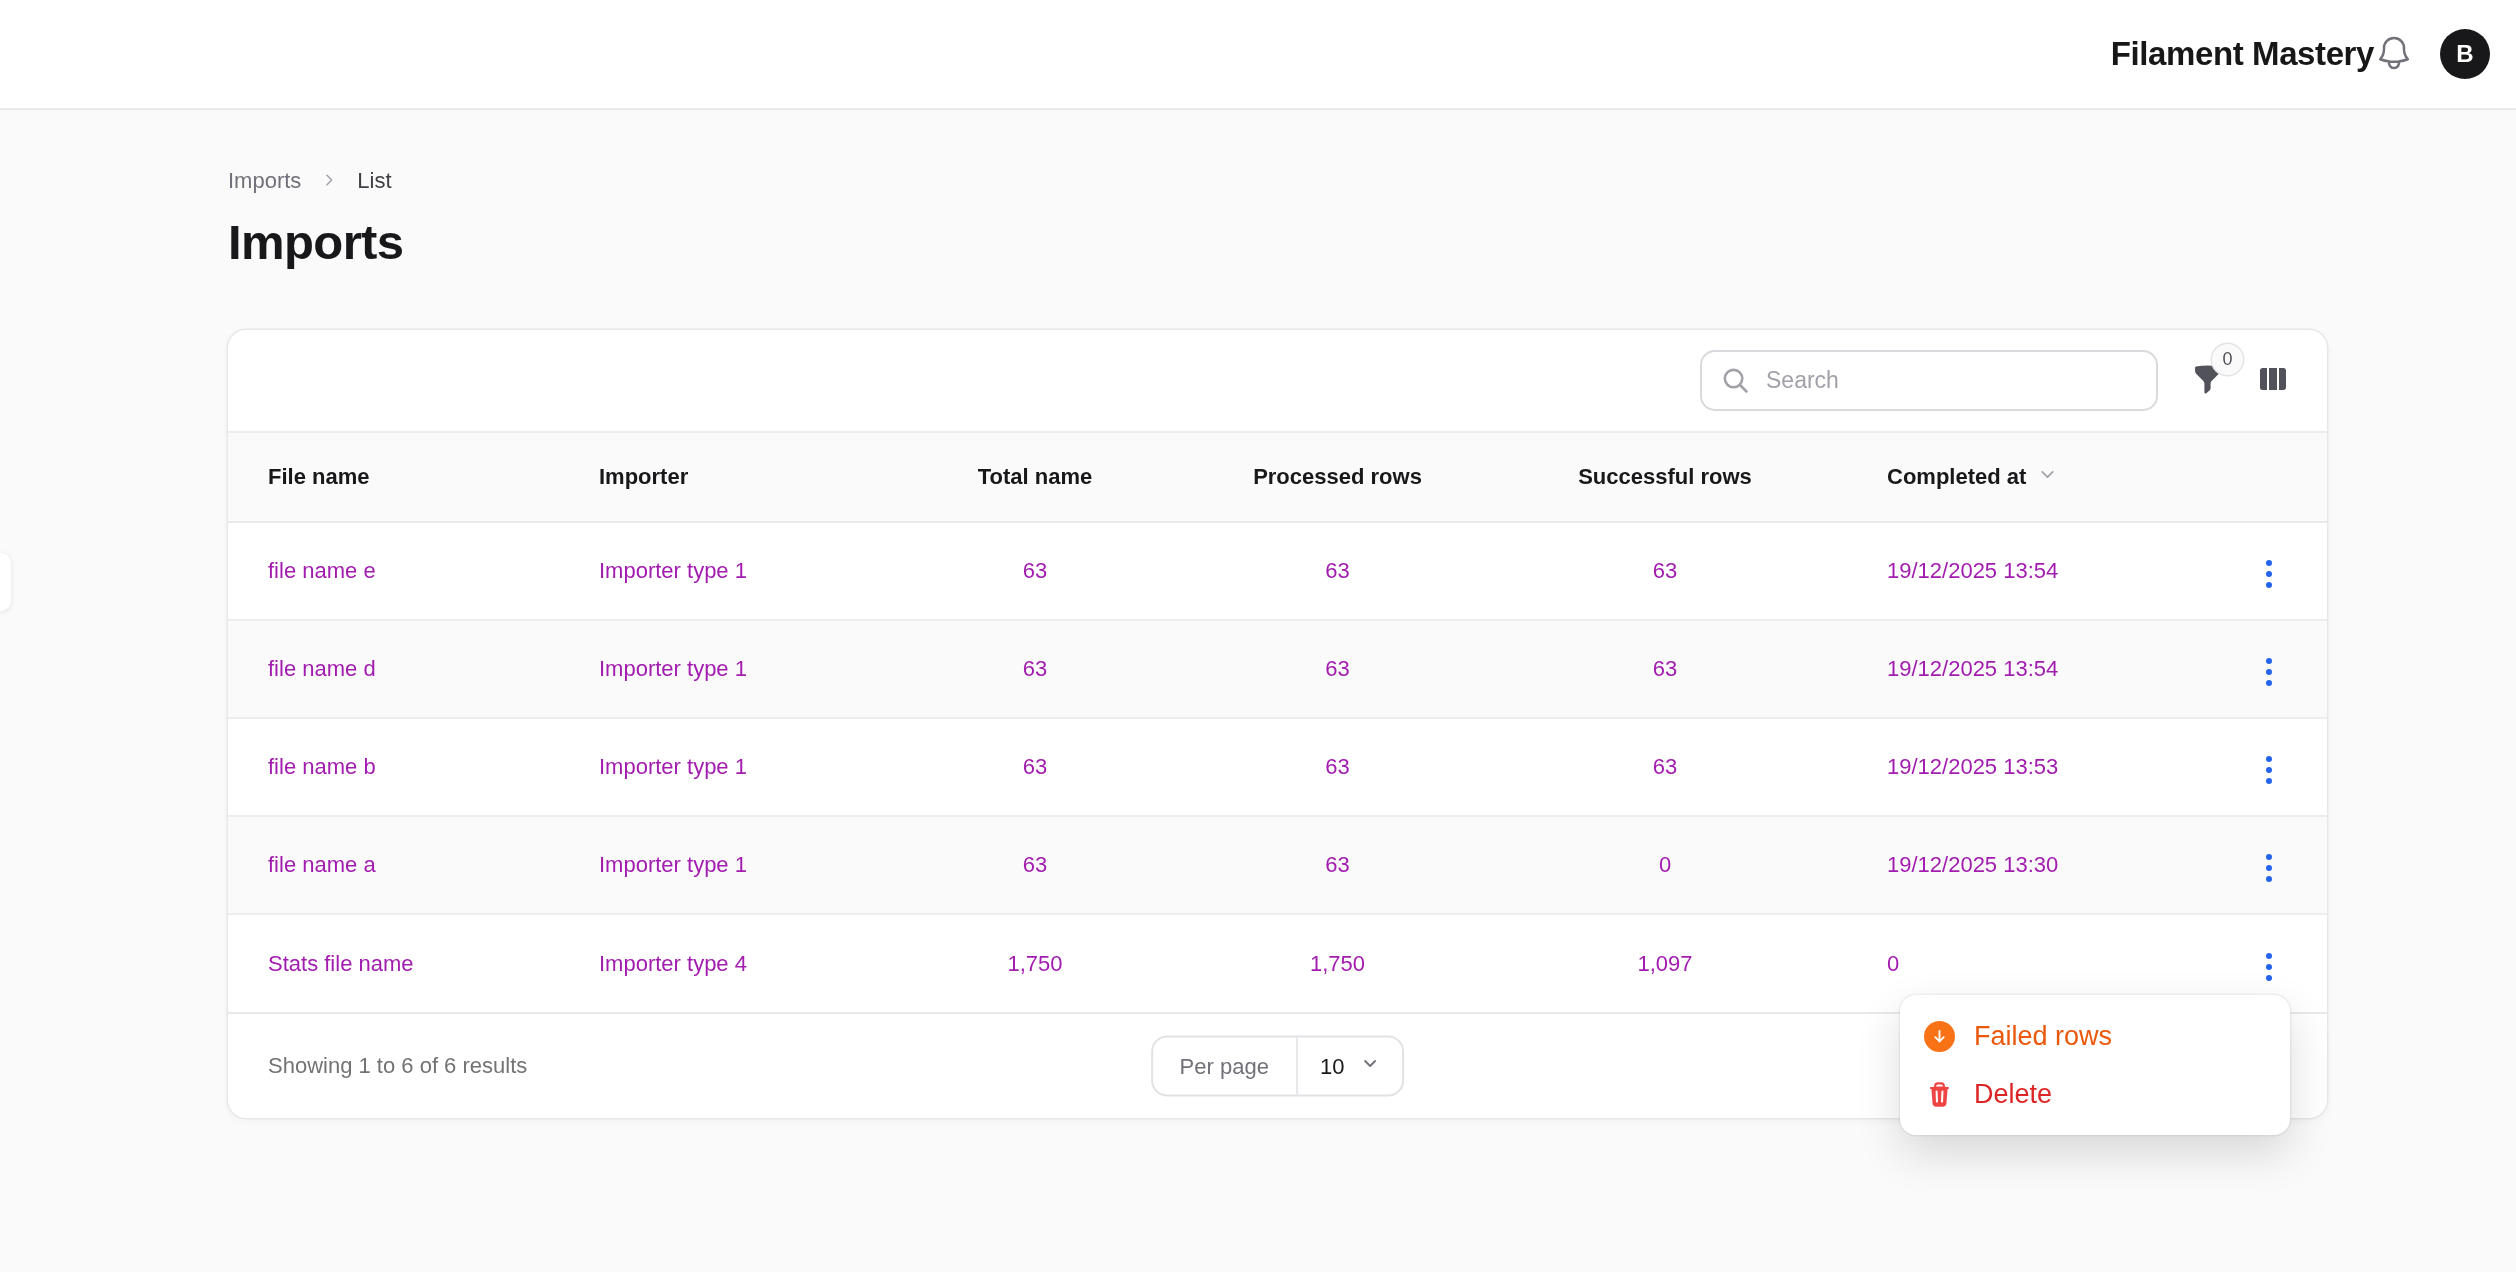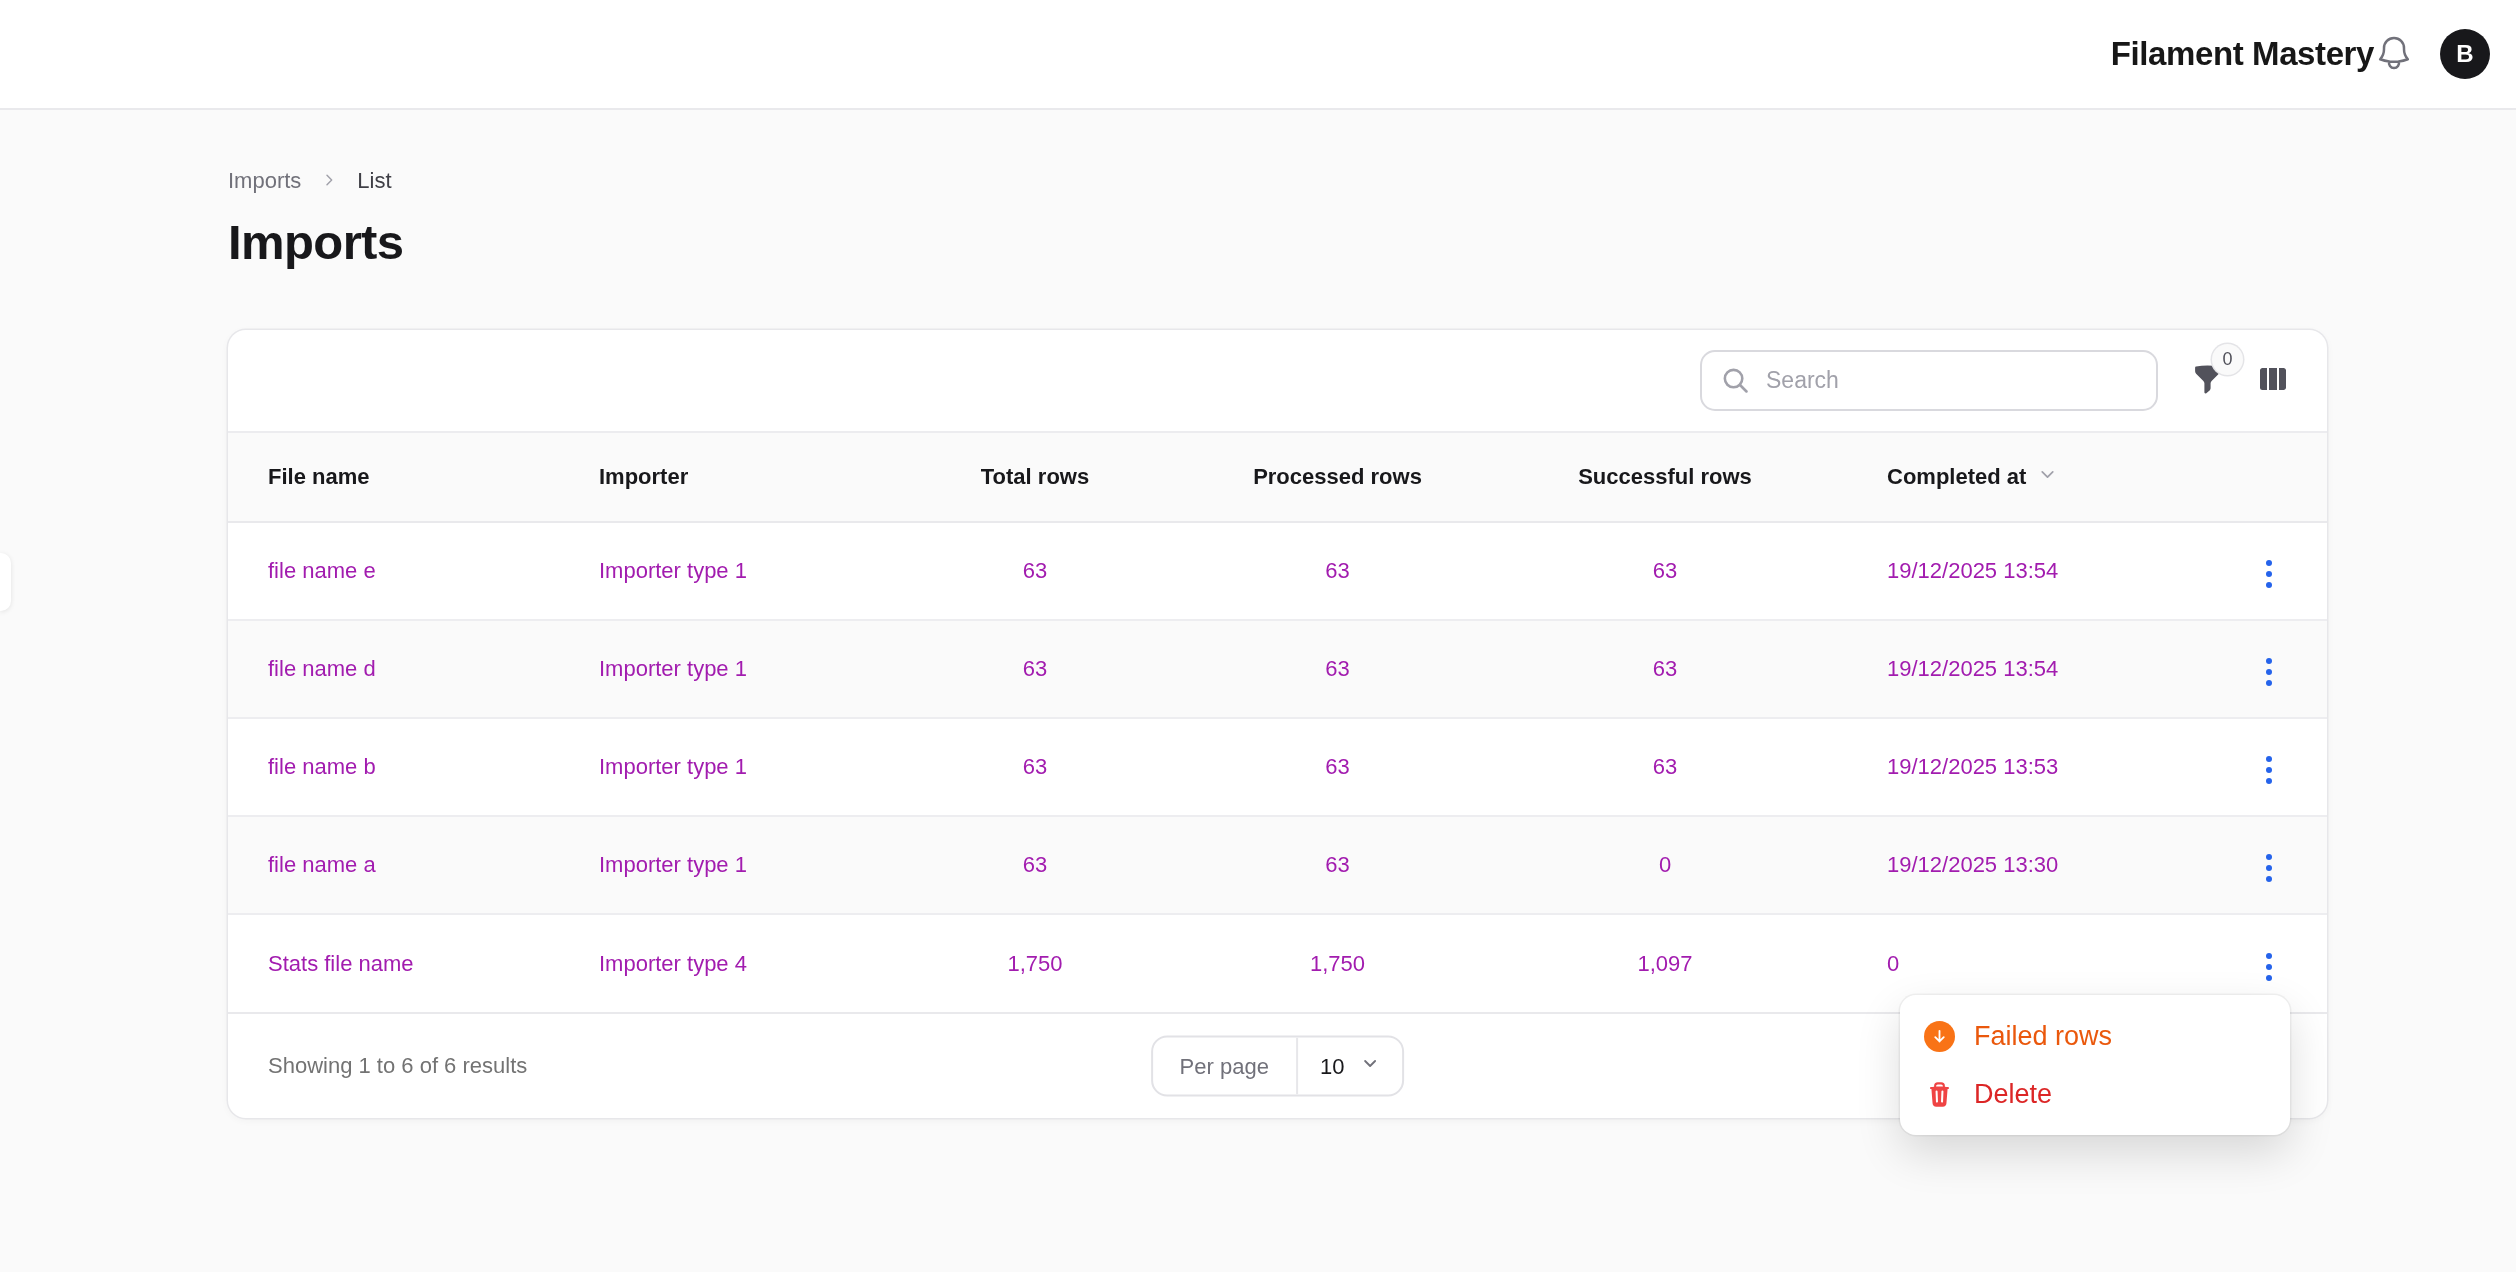--- a/index.html
+++ b/index.html
@@ -172,21 +172,21 @@
           <col style="width:340px">
         <col style="width:265px">
           <col style="width:390px">
           <col style="width:350px">
           <col style="width:117px">
       </colgroup>
       <thead>
         <tr>
           <th class="al">File name</th>
           <th class="al">Importer</th>
-          <th>Total rows</th>
+          <th>Total name</th>
           <th>Processed rows</th>
           <th>Successful rows</th>
           <th class="ad">
             <span class="sort-wrap">
               <span>Completed at</span>
               <span>
                 <svg width="21" height="21" viewBox="0 0 24 24" fill="none" stroke="#a1a1aa" stroke-width="2" stroke-linecap="round" stroke-linejoin="round">
                     <path d="M6 9l6 6 6-6"></path>
                   </svg>
               </span>

